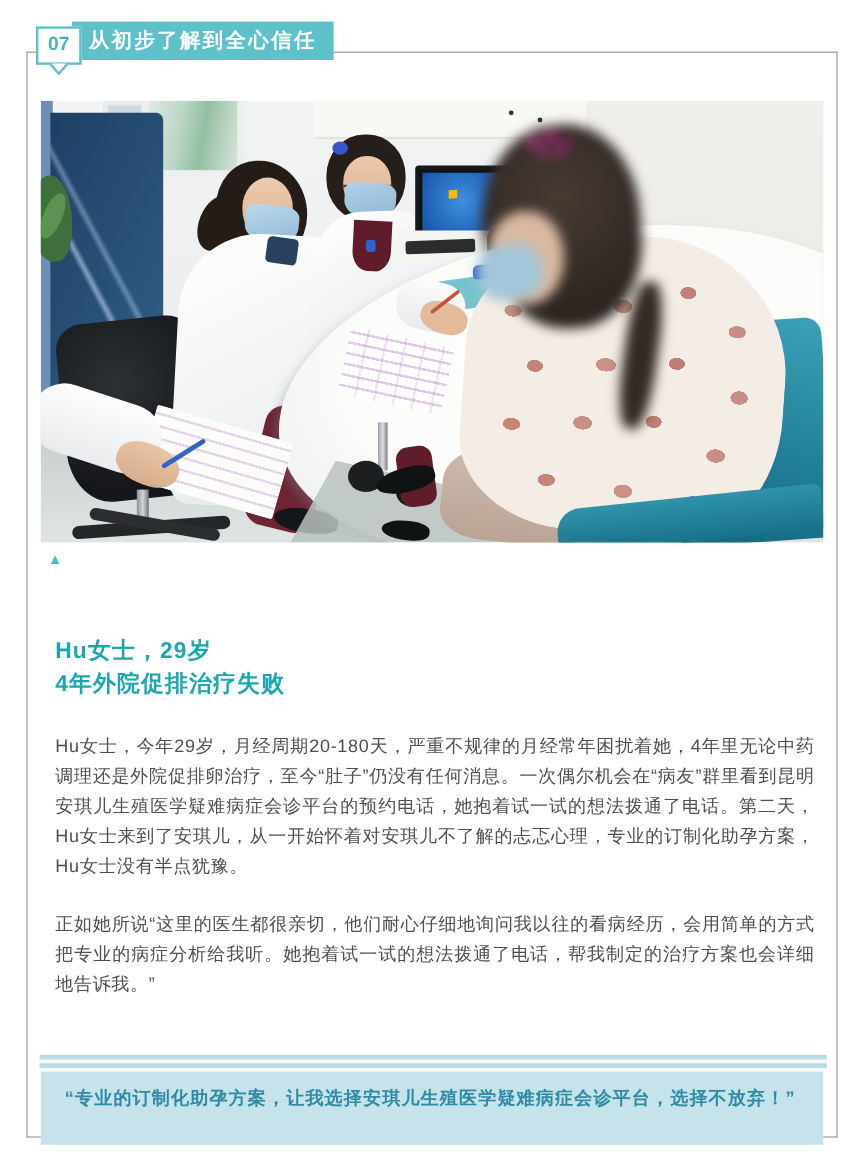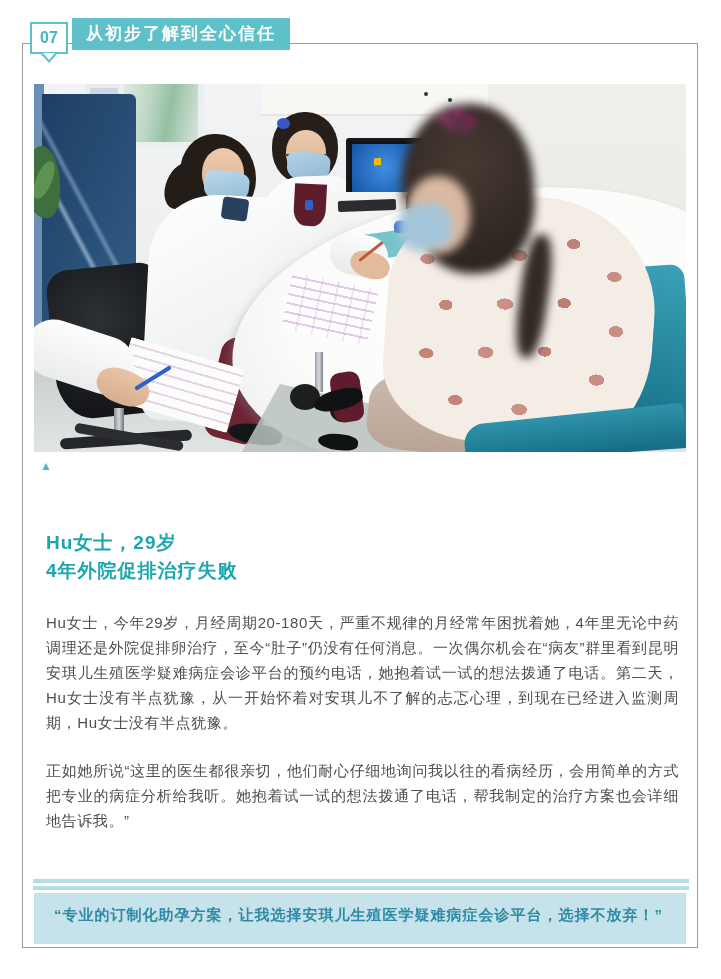--- a/index.html
+++ b/index.html
@@ -16,21 +16,21 @@
   }
   .section-badge::after{ 
     content:"";position:absolute;left:50%;top:100%;margin-left:-8px;margin-top:2px;
     border:8px solid transparent;border-top:9px solid #5ec0c8;
   }
   .section-badge::before{ 
     content:"";position:absolute;left:50%;top:100%;margin-left:-6px;margin-top:1px;
     border:6px solid transparent;border-top:7px solid #ffffff;z-index:2;
   }
   .section-titlebar{
-    position:absolute;left:72px;top:18px;height:32px;z-index:4;
+    position:absolute;left:60px;top:18px;height:32px;z-index:4;
     background:#5ec0c8;color:#ffffff;font-size:17px;font-weight:bold;
     line-height:32px;padding:0 14px;letter-spacing:2px;white-space:nowrap;
   }
   
   .content-frame{
     position:absolute;left:22px;top:43px;width:676px;height:905px;
     border:1px solid #9a9a9a;background:#ffffff;box-sizing:border-box;
   }
   
   .photo{position:absolute;left:11px;top:40px;width:652px;height:368px;overflow:hidden;background:linear-gradient(#f2f3f4,#e7e9ea);}
@@ -162,21 +162,21 @@
   
   .case-summary{position:absolute;left:23px;top:485px;color:#1ca6ae;font-size:19px;font-weight:bold;line-height:28px;letter-spacing:1px;}
   
   .article-para{position:absolute;left:23px;width:633px;margin:0;font-size:15px;line-height:25px;color:#4f4f4f;letter-spacing:.6px;text-align:justify;}
   .para-1{top:566px;}
   .para-2{top:714px;}
   
   .stripe{position:absolute;left:10px;width:656px;height:4px;background:#b7dde4;}
   .stripe-1{top:835px;}
   .stripe-2{top:842px;}
-  .quote-box{position:absolute;left:11px;top:849px;width:652px;height:51px;box-sizing:border-box;
+  .quote-box{position:absolute;left:11px;top:849px;width:652px;height:61px;box-sizing:border-box;
     background:#c6e2ea;color:#2e8ba3;font-size:15px;font-weight:bold;letter-spacing:1px;
     padding:13px 20px 0;white-space:nowrap;overflow:hidden;}
 </style>
 </head>
 <body>
 
 <div class="section-badge">
   <span>07</span>
 </div>
 <div class="section-titlebar">
@@ -269,21 +269,21 @@
 
   <div class="photo-caption">
     <span class="caption-marker">▲</span>
   </div>
 
   <div class="case-summary">
     <div>Hu女士，29岁</div>
     <div>4年外院促排治疗失败</div>
   </div>
 
-  <p class="article-para para-1">Hu女士，今年29岁，月经周期20-180天，严重不规律的月经常年困扰着她，4年里无论中药调理还是外院促排卵治疗，至今“肚子”仍没有任何消息。一次偶尔机会在“病友”群里看到昆明安琪儿生殖医学疑难病症会诊平台的预约电话，她抱着试一试的想法拨通了电话。第二天，Hu女士没有半点犹豫，从一开始怀着对安琪儿不了解的忐忑心理，到现在已经进入监测周期，Hu女士没有半点犹豫。</p>
+  <p class="article-para para-1">Hu女士，今年29岁，月经周期20-180天，严重不规律的月经常年困扰着她，4年里无论中药调理还是外院促排卵治疗，至今“肚子”仍没有任何消息。一次偶尔机会在“病友”群里看到昆明安琪儿生殖医学疑难病症会诊平台的预约电话，她抱着试一试的想法拨通了电话。第二天，Hu女士来到了安琪儿，从一开始怀着对安琪儿不了解的忐忑心理，专业的订制化助孕方案，Hu女士没有半点犹豫。</p>
   <p class="article-para para-2">正如她所说“这里的医生都很亲切，他们耐心仔细地询问我以往的看病经历，会用简单的方式把专业的病症分析给我听。她抱着试一试的想法拨通了电话，帮我制定的治疗方案也会详细地告诉我。”</p>
 
   <div class="stripe stripe-1"></div>
   <div class="stripe stripe-2"></div>
   <div class="quote-box">
     <span>“专业的订制化助孕方案，让我选择安琪儿生殖医学疑难病症会诊平台，选择不放弃！”</span>
   </div>
 
 </div>
 

